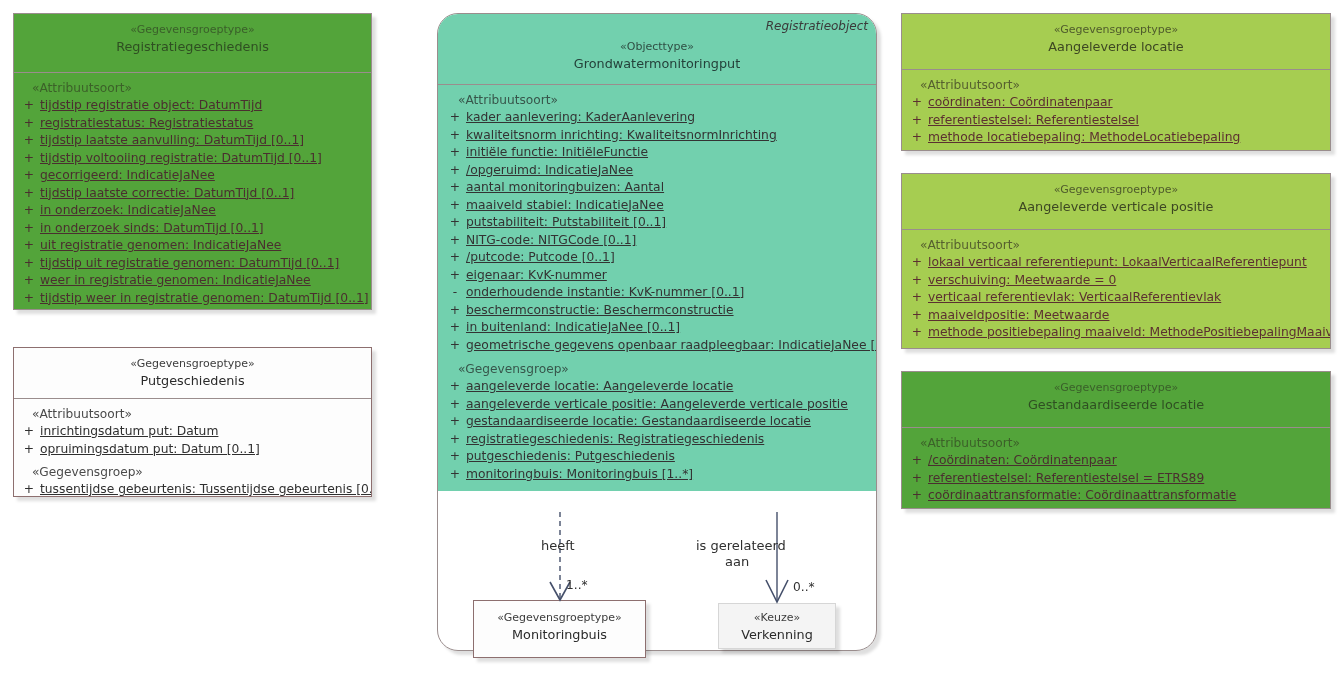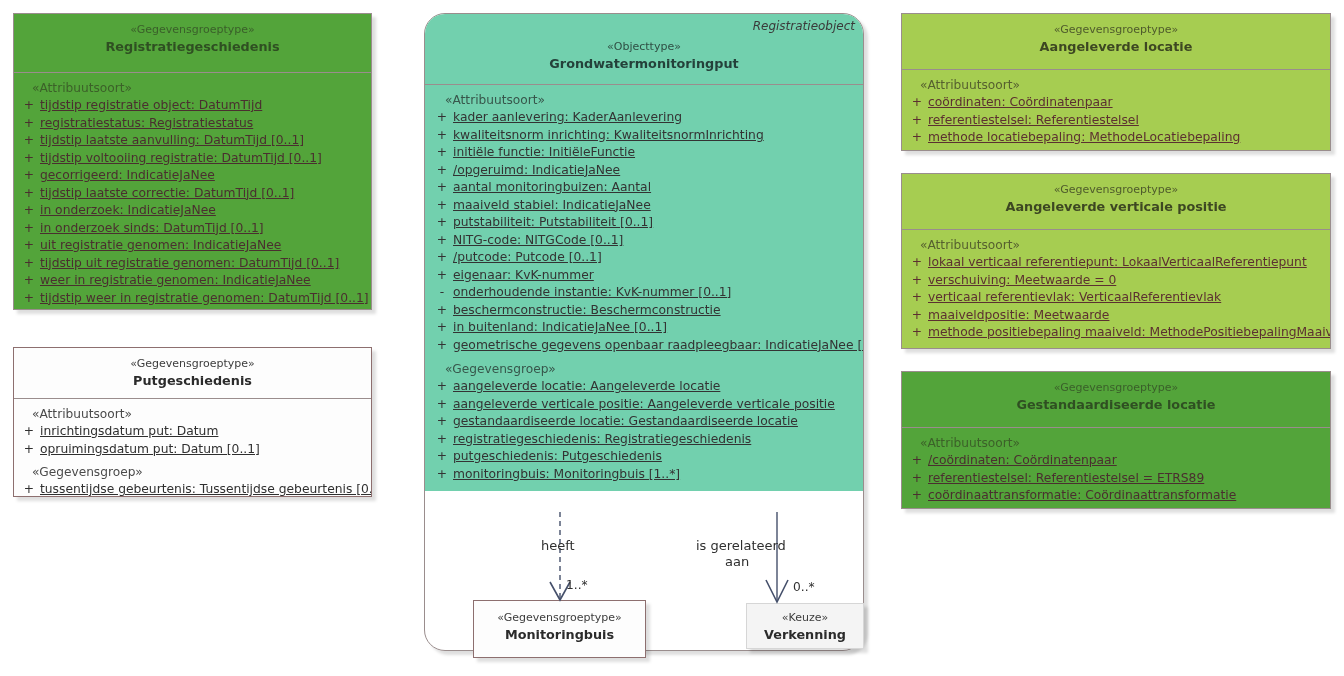--- a/index.html
+++ b/index.html
@@ -30,21 +30,21 @@
   .uml .head .stereo{
     display:block;
     font-size:11px;
     line-height:16px;
     color:#3c3c3c;
   }
   .uml .head .name{
     display:block;
     font-size:12.8px;
     line-height:17px;
-    font-weight:bold;
+    font-weight:normal;
     color:#2b2b2b;
   }
   .uml .corner{
     position:absolute;
     right:8px;top:5px;
     font-style:italic;
     font-size:12px;
     color:#3a3a3a;
   }
   .uml .body{
@@ -196,21 +196,21 @@
           <span class="txt">opruimingsdatum put: Datum [0..1]</span>
         </div>
       <div class="sec-title" style="margin-top:6px;">«Gegevensgroep»</div>
       <div class="attr">
           <span class="vis">+</span>
           <span class="txt">tussentijdse gebeurtenis: Tussentijdse gebeurtenis [0..*]</span>
         </div>
     </div>
   </div>
 
-  <div class="uml p-teal" style="left:424px;top:13px;width:440px;height:638px;border-radius:21px;">
+  <div class="uml p-teal" style="left:437px;top:13px;width:440px;height:638px;border-radius:21px;">
     <div class="head" style="height:70px;padding-top:25px;">
       <span class="corner">Registratieobject</span>
       <span class="stereo">«Objecttype»</span>
       <span class="name">Grondwatermonitoringput</span>
     </div>
     <div class="body" style="padding-left:6px;">
       <div class="sec-title">«Attribuutsoort»</div>
       <div class="attr">
           <span class="vis">+</span>
           <span class="txt">kader aanlevering: KaderAanlevering</span>
@@ -370,21 +370,21 @@
     </div>
   </div>
 
   <div class="uml p-white" style="left:473px;top:600px;width:173px;height:58px;background:#fdfdfd;border-color:#8d6f6f;">
     <div class="head" style="height:58px;padding-top:9px;">
       <span class="stereo">«Gegevensgroeptype»</span>
       <span class="name">Monitoringbuis</span>
     </div>
   </div>
 
-  <div class="uml p-gray" style="left:746px;top:603px;width:118px;height:46px;">
+  <div class="uml p-gray" style="left:718px;top:603px;width:118px;height:46px;">
     <div class="head" style="height:46px;padding-top:6px;">
       <span class="stereo">«Keuze»</span>
       <span class="name">Verkenning</span>
     </div>
   </div>
 
   <div class="conn" style="left:540px;top:512px;width:40px;height:92px;">
     <svg width="40" height="92" viewBox="0 0 40 92">
       <line x1="20" y1="0" x2="20" y2="86" stroke="#45506b" stroke-width="1.4" stroke-dasharray="5,4"></line>
       <path d="M 10 70 L 20 88 L 30 70" fill="none" stroke="#45506b" stroke-width="1.6"></path>

